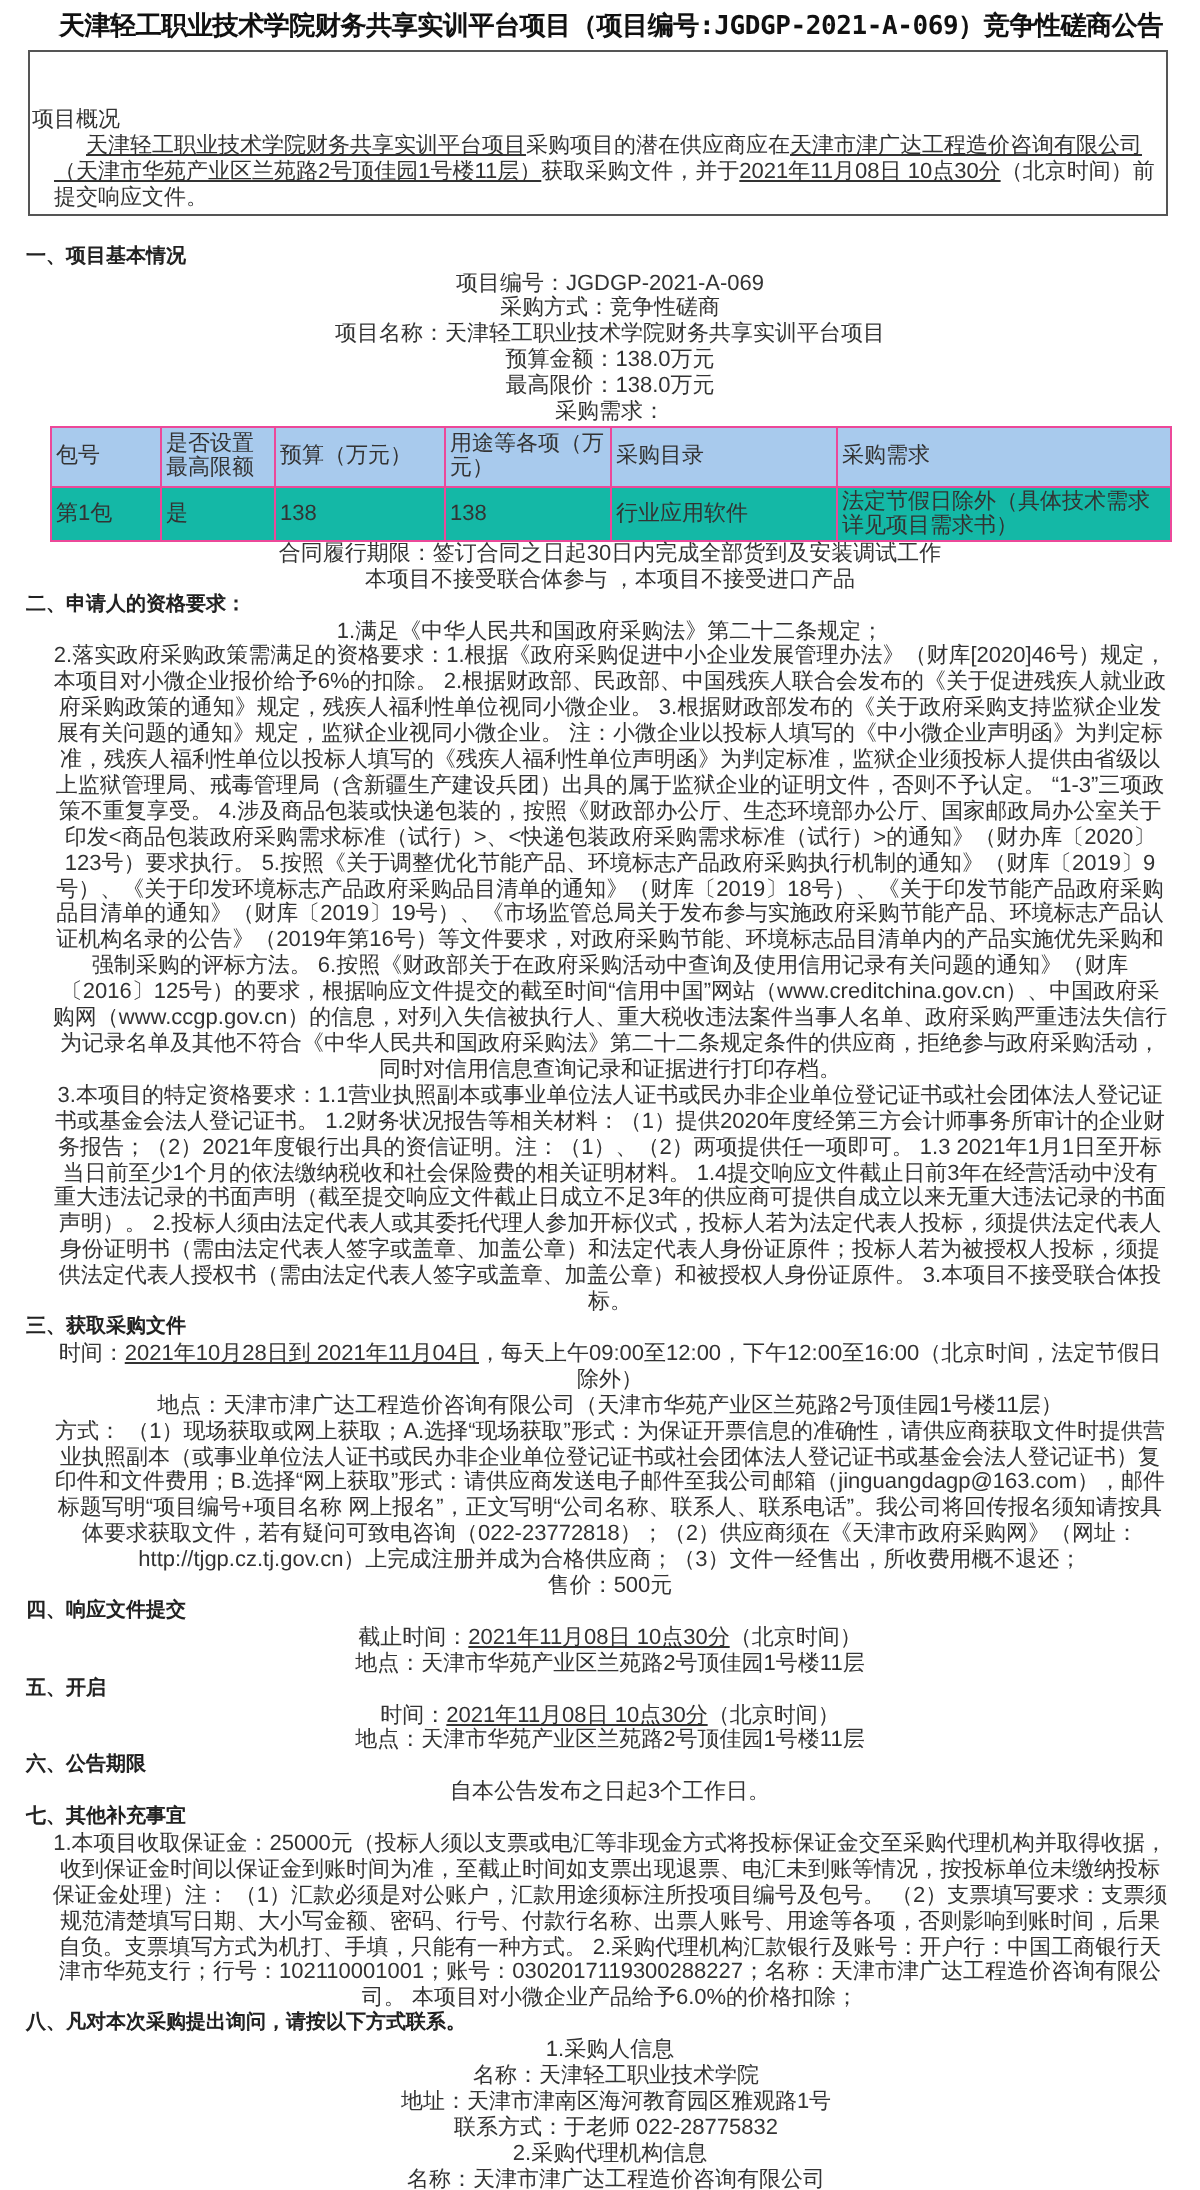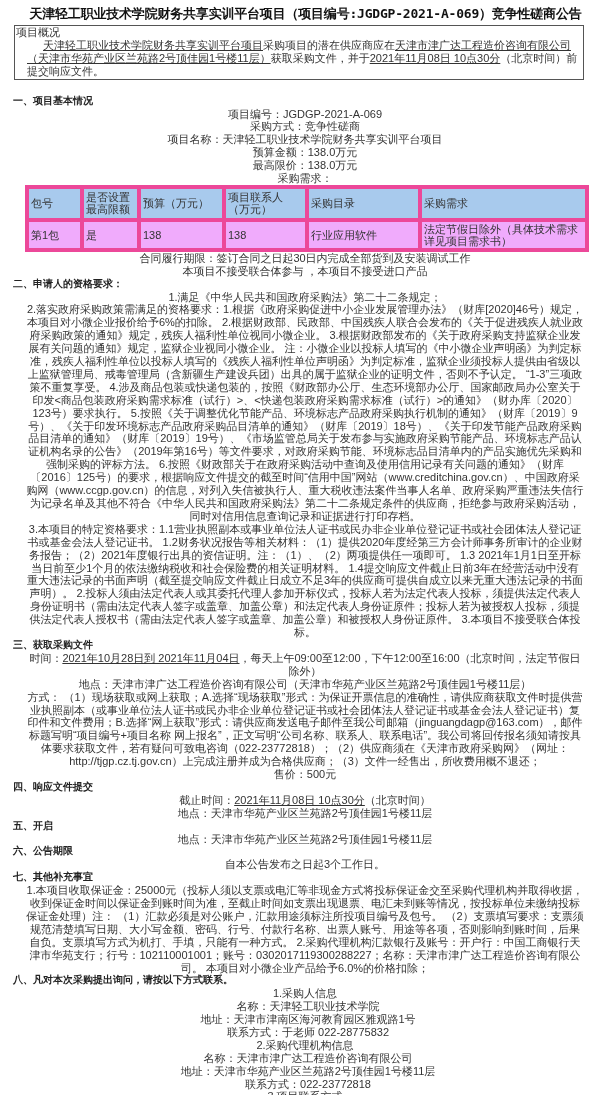--- a/index.html
+++ b/index.html
@@ -26,21 +26,21 @@
       white-space: nowrap;
       letter-spacing: -0.2px;
       padding-left: 11px;
     }
     .overview {
       margin-left: 14px;
       width: 567px;
       border: 1px solid #555555;
       padding: 0 0 1px 1px;
     }
-    .overview .ov-label { height: 12.9px; }
+    .overview .ov-label { height: 12.9px; margin-top: 28px; }
     .overview .ov-text { margin: 0 0 0 11px; text-indent: 16px; }
     .u { text-decoration: underline; }
     .sec-h {
       margin-left: 13px;
       font-size: 10px;
       font-weight: bold;
       color: #222222;
       height: 12.9px;
       line-height: 12.9px;
       white-space: nowrap;
@@ -52,29 +52,29 @@
     .sub { margin-left: 6px; }
     table.req {
       margin-left: 25px;
       width: 560px;
       border-collapse: collapse;
       table-layout: fixed;
       font-size: 11px;
       line-height: 12px;
     }
     table.req th, table.req td {
-      border: 4px solid #ec4899;
+      border: 1px solid #ec4899;
       padding: 1px 2px;
       text-align: left;
       vertical-align: middle;
       font-weight: normal;
       color: #333333;
     }
     table.req th { height: 27px; background: #a8caed; }
-    table.req td { height: 22px; background: #f0abfc; }
+    table.req td { height: 22px; background: #14b8a6; }
   </style>
 </head>
 <body>
 
 <div class="page">
 
   <h1 class="title">天津轻工职业技术学院财务共享实训平台项目（项目编号:JGDGP-2021-A-069）竞争性磋商公告</h1>
 
   <div class="overview">
     <div class="ov-label">项目概况</div>
@@ -98,21 +98,21 @@
         <col style="width:85px">
         <col style="width:83px">
         <col style="width:113px">
         <col style="width:167px">
     </colgroup>
     <thead>
       <tr>
         <th>包号</th>
         <th>是否设置最高限额</th>
         <th>预算（万元）</th>
-        <th>项目联系人（万元）</th>
+        <th>用途等各项（万元）</th>
         <th>采购目录</th>
         <th>采购需求</th>
       </tr>
     </thead>
     <tbody>
       <tr>
         <td>第1包</td>
         <td>是</td>
         <td>138</td>
         <td>138</td>
@@ -143,20 +143,21 @@
   </div>
 
   <div class="sec-h">四、响应文件提交</div>
   <div class="blk">
     <div class="line"><span>截止时间：</span><span class="u">2021年11月08日 10点30分</span><span>（北京时间）</span></div>
     <div class="line"><span>地点：</span><span>天津市华苑产业区兰苑路2号顶佳园1号楼11层</span></div>
   </div>
 
   <div class="sec-h">五、开启</div>
   <div class="blk">
+    <div class="line"><span>时间：</span><span class="u">2021年11月08日 10点30分</span><span>（北京时间）</span></div>
     <div class="line"><span>地点：</span><span>天津市华苑产业区兰苑路2号顶佳园1号楼11层</span></div>
   </div>
 
   <div class="sec-h">六、公告期限</div>
   <div class="blk">
     <div class="line">自本公告发布之日起3个工作日。</div>
   </div>
 
   <div class="sec-h">七、其他补充事宜</div>
   <div class="blk">

